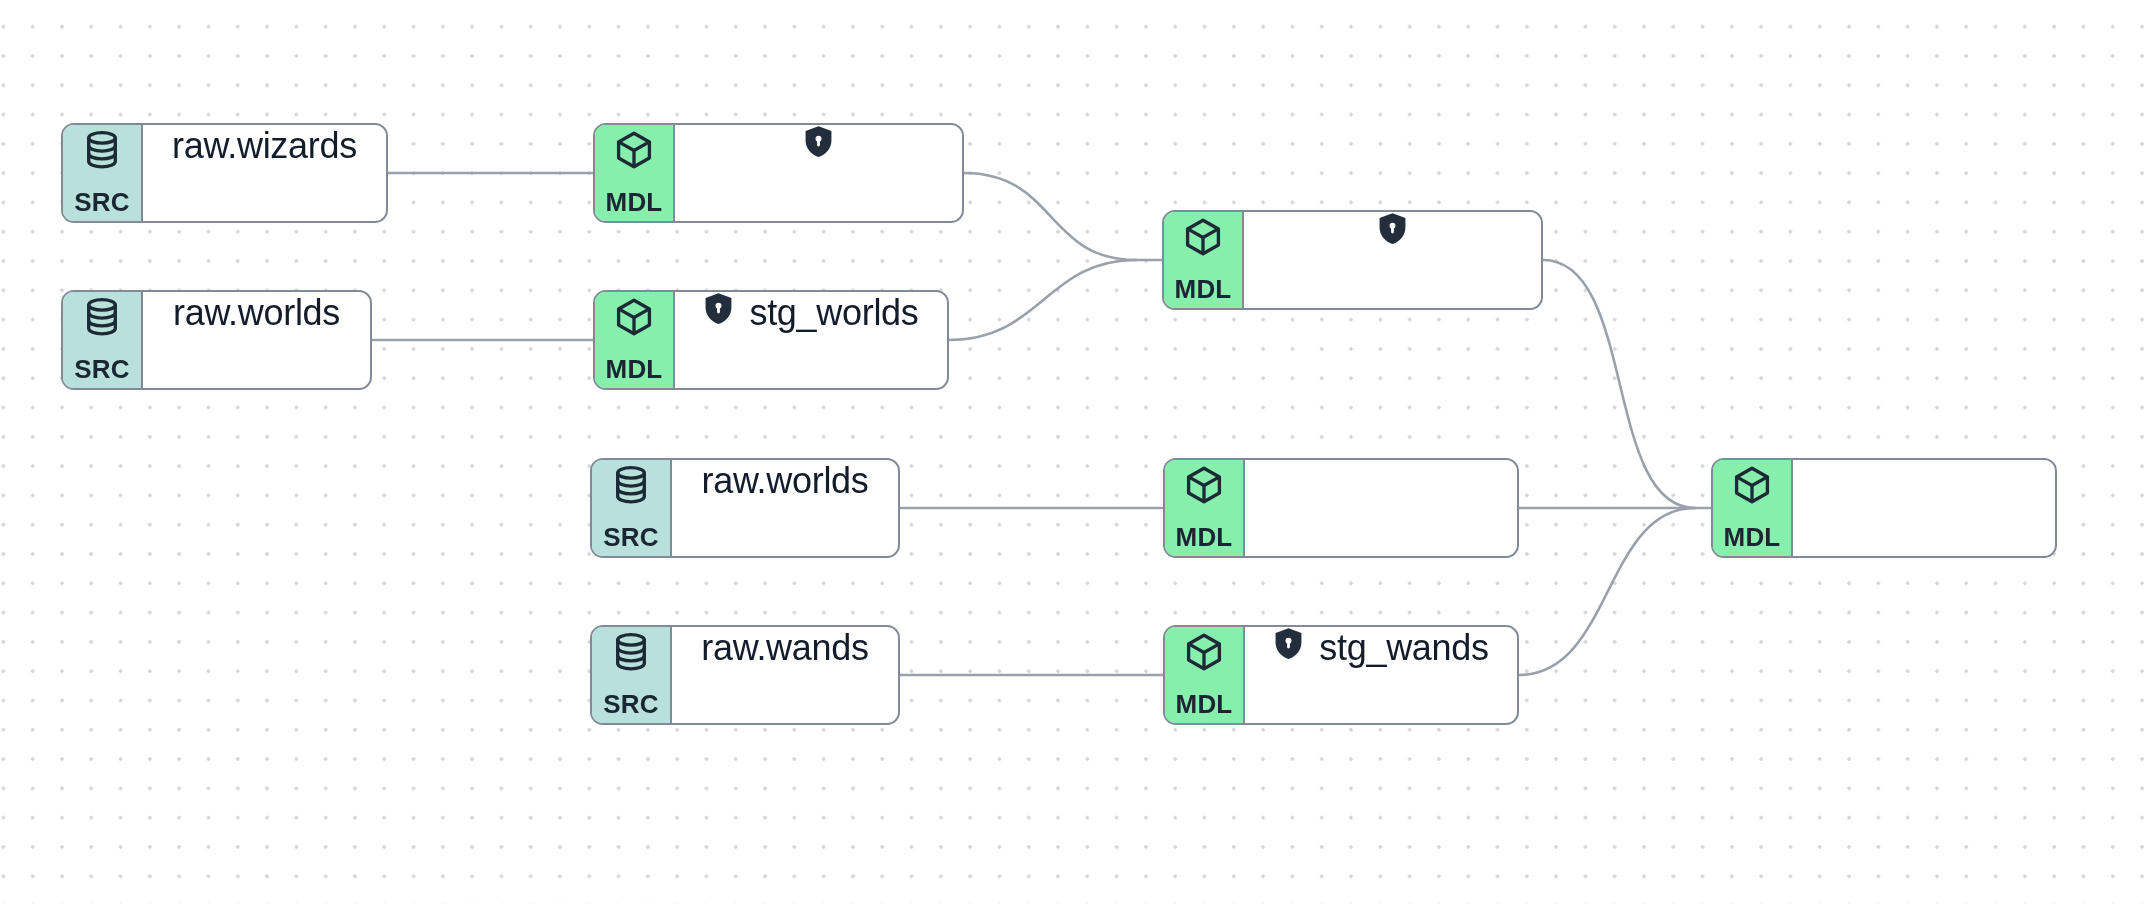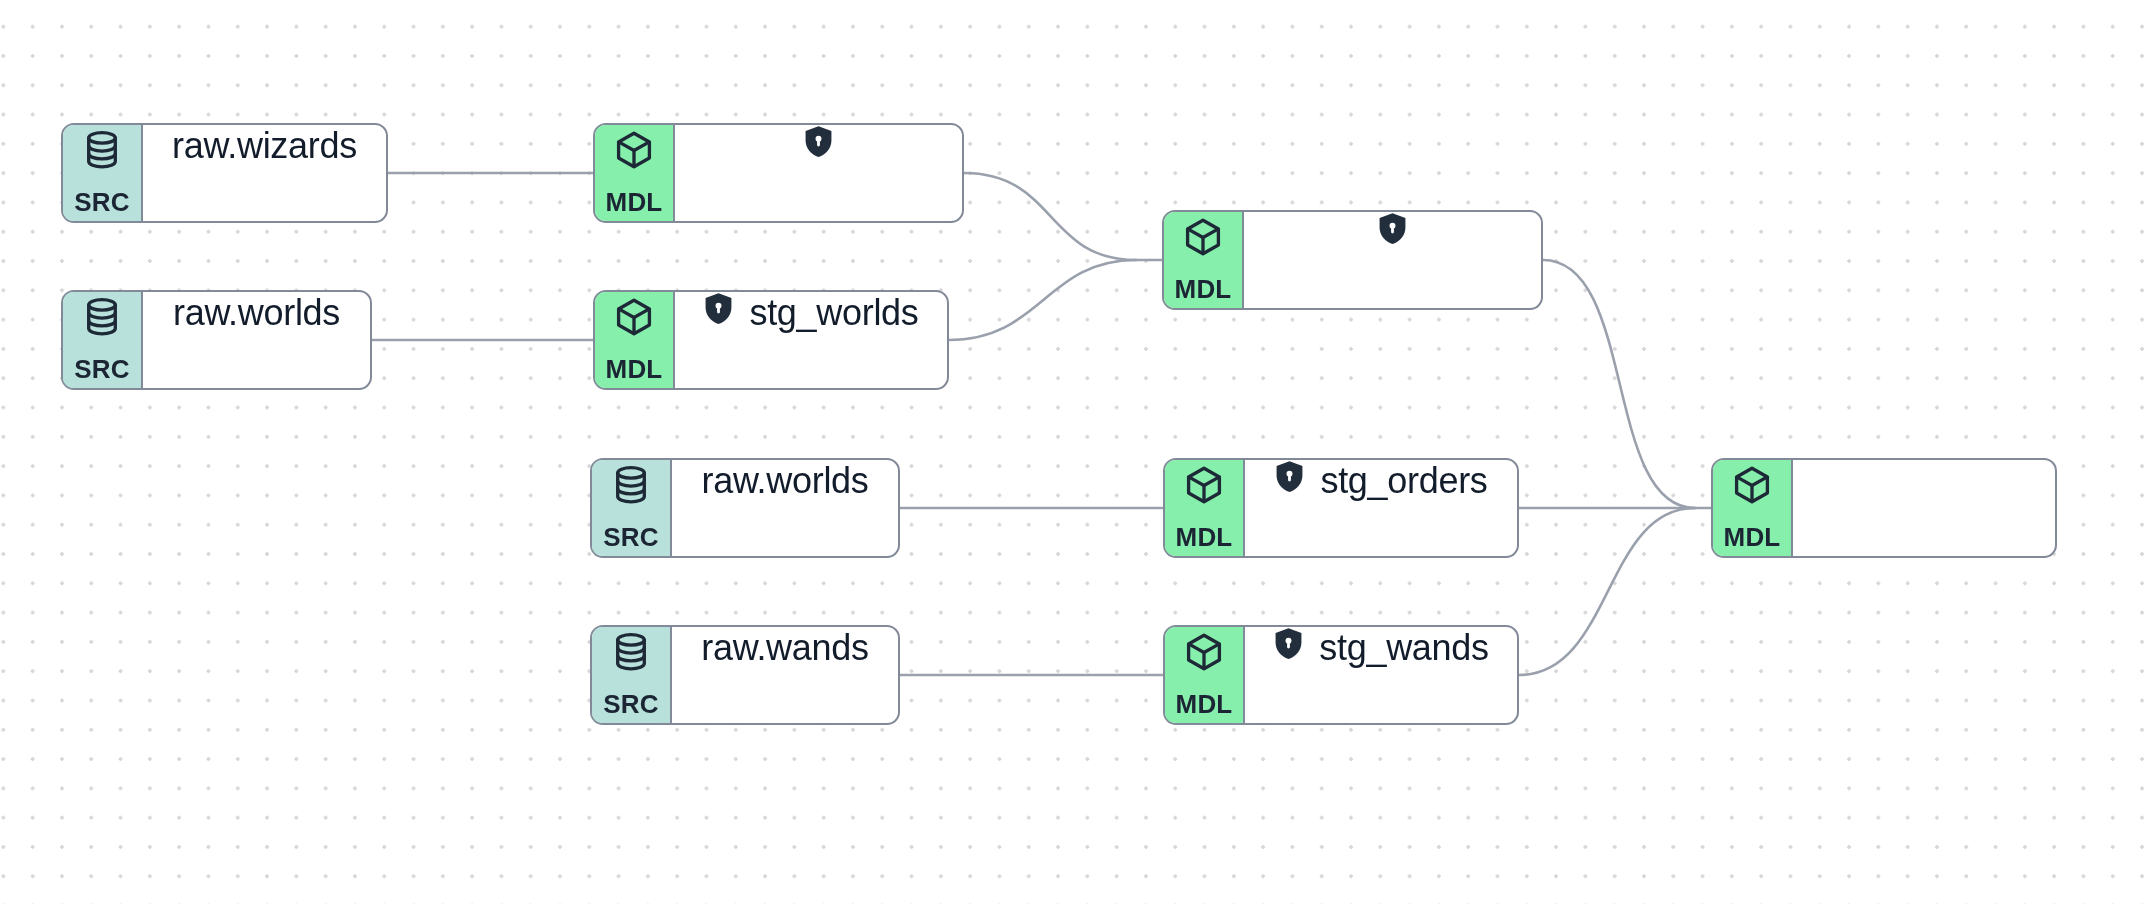--- a/index.html
+++ b/index.html
@@ -199,26 +199,20 @@
     </div>
   </div>
 
   <div class="node" style="left:1163px;top:458px;width:356px;">
     <div class="badge mdl">
       <svg viewBox="0 0 24 24">
           <use href="#icon-cube"></use>
         </svg>
       <span class="badge-label">MDL</span>
     </div>
-    <div class="body">
-      <svg class="shield" viewBox="0 0 24 26">
-          <use href="#icon-shield"></use>
-        </svg>
-      <span class="label">stg_orders</span>
-    </div>
   </div>
 
   <div class="node" style="left:1711px;top:458px;width:346px;">
     <div class="badge mdl">
       <svg viewBox="0 0 24 24">
           <use href="#icon-cube"></use>
         </svg>
       <span class="badge-label">MDL</span>
     </div>
   </div>

